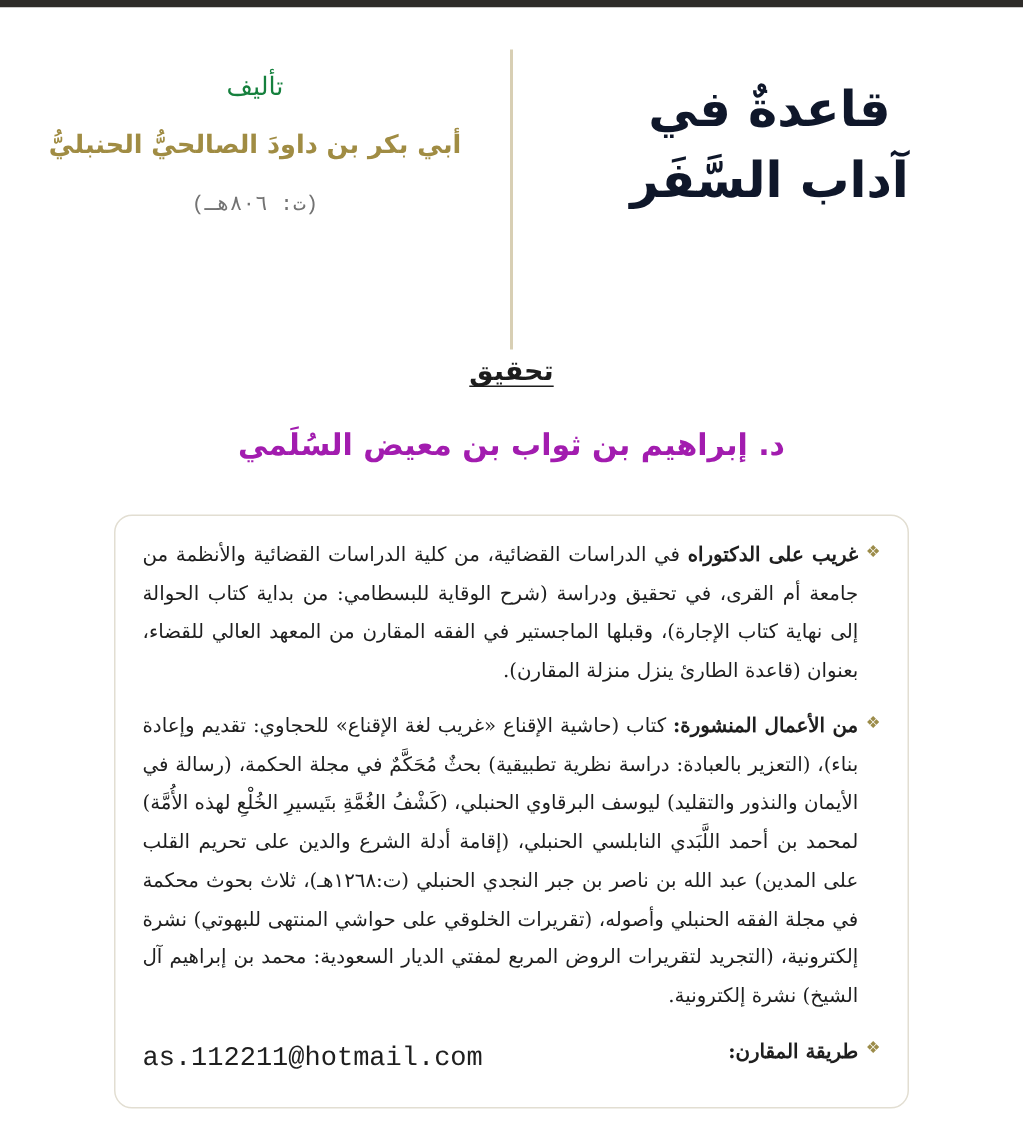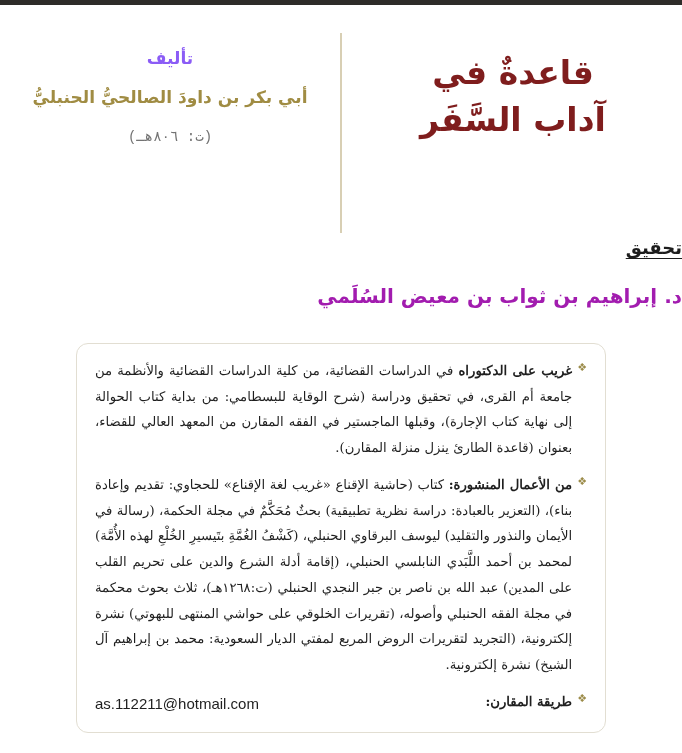--- a/index.html
+++ b/index.html
@@ -54,44 +54,44 @@
   .title-col {
     position: absolute;
     right: 0;
     top: 0;
     width: 338px;
     text-align: center;
     padding-top: 22px;
     box-sizing: border-box;
   }
   .main-title {
-    color: #7f1d1d;
+    color: #0f172a;
     font-size: 33px;
     font-weight: bold;
     line-height: 1.42;
     letter-spacing: 0;
   }
   .main-title .line {
     display: block;
   }
 
   
   .author-col {
     position: absolute;
     left: 0;
     top: 0;
     width: 340px;
     text-align: center;
     padding-top: 20px;
     box-sizing: border-box;
   }
   .kicker {
-    color: #8b5cf6;
+    color: #15803d;
     font-size: 17px;
-    font-weight: bold;
+    font-weight: normal;
     margin-bottom: 16px;
   }
   .author-name {
     color: #a08c43;
     font-size: 17px;
     font-weight: bold;
     line-height: 1.55;
     padding: 0 20px;
   }
   .author-death {
@@ -100,20 +100,21 @@
     margin-top: 18px;
     font-family: Liberation Mono, monospace;
   }
 
   
   .editor-zone {
     position: absolute;
     top: 232px;
     left: 0;
     width: 682px;
+    text-align: center;
   }
   .editor-kicker {
     color: #1d1d1d;
     font-size: 18px;
     font-weight: bold;
     text-decoration: underline;
     text-underline-offset: 4px;
   }
   .editor-name {
     color: #a21caf;
@@ -164,22 +165,22 @@
   .bio-text .lead {
     font-weight: bold;
   }
   .contact-row .bio-text {
     text-align: left;
   }
   .contact-row .lead {
     float: right;
   }
   .email {
-    font-family: Liberation Sans, sans-serif;
-    font-size: 15px;
+    font-family: Liberation Mono, monospace;
+    font-size: 18px;
     direction: ltr;
     unicode-bidi: embed;
     display: inline-block;
   }
 </style>
 </head>
 <body>
 
 <div class="top-bar"></div>
 

